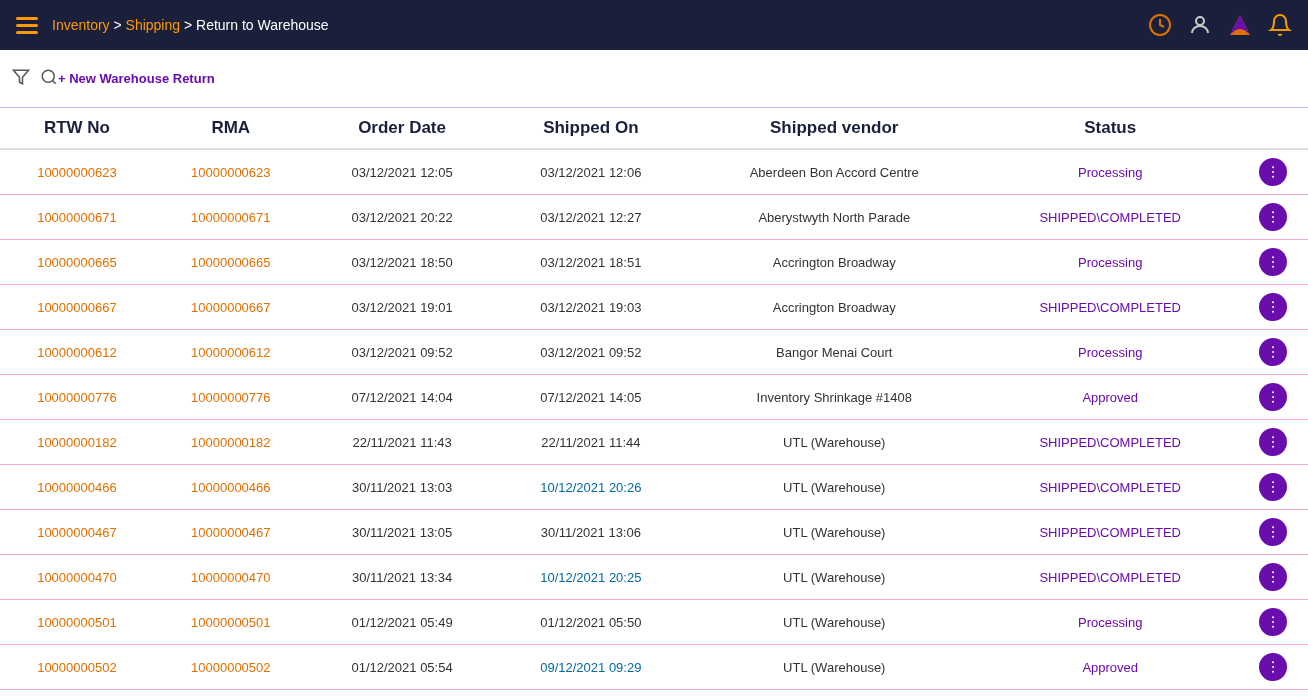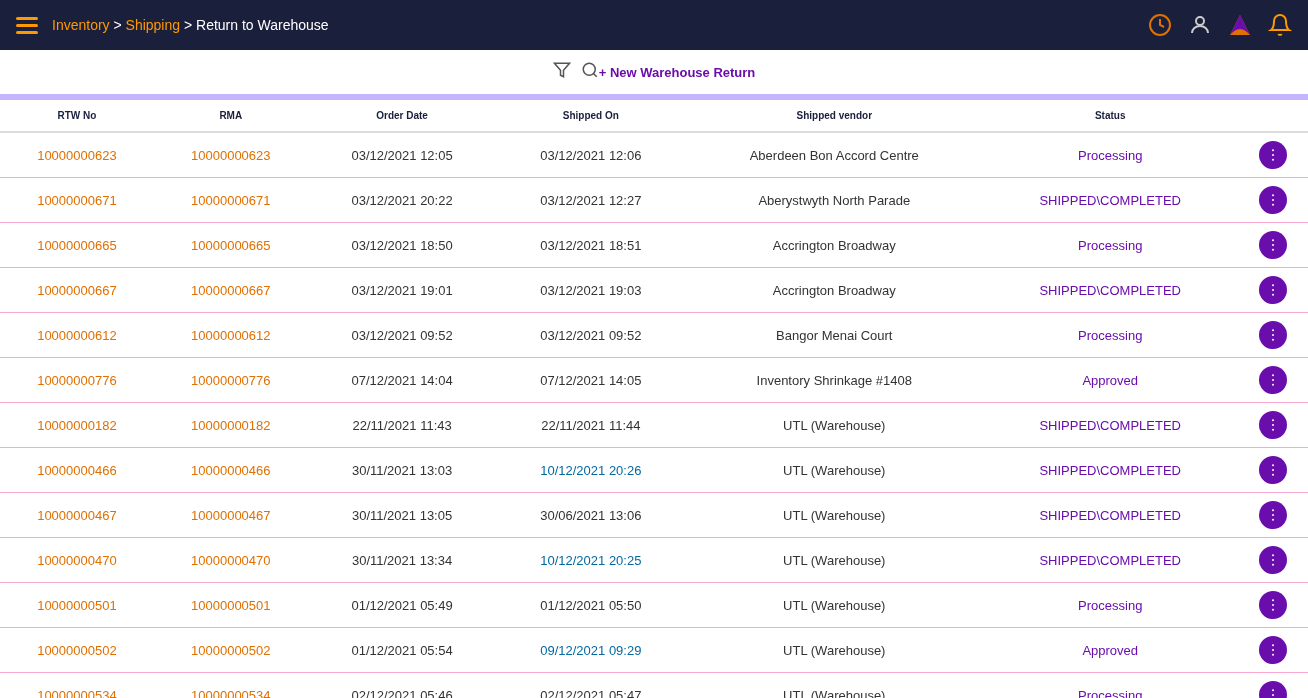--- a/index.html
+++ b/index.html
@@ -18,47 +18,47 @@
     .hamburger span { display: block; width: 22px; height: 3px; background: #f90; border-radius: 2px; }
     .breadcrumb { font-size: 14px; color: #f90; }
     .breadcrumb .inventory { color: #f90; }
     .breadcrumb .shipping { color: #f90; }
     .breadcrumb .current { color: #fff; }
     .header-right { display: flex; align-items: center; gap: 16px; }
     .header-icon { width: 24px; height: 24px; display: flex; align-items: center; justify-content: center; cursor: pointer; }
 
     
     .toolbar {
-      height: 50px;
+      height: 58px;
       display: flex;
       align-items: center;
       padding: 0 12px;
-      border-bottom: 6px solid #c4b5fd;
-      justify-content: center;
+      border-bottom: 1px solid #c4b5fd;
+      justify-content: flex-start;
     }
     .toolbar-left { display: flex; align-items: center; gap: 10px; }
     .filter-icon { cursor: pointer; color: #555; font-size: 16px; }
     .search-icon { cursor: pointer; color: #555; font-size: 16px; }
     .new-return-btn {
       color: #6a0dad;
       font-size: 13px;
       font-weight: bold;
       cursor: pointer;
       text-decoration: none;
     }
 
     
     .table-container { overflow-x: auto; }
     table { width: 100%; border-collapse: collapse; }
     thead tr { border-bottom: 2px solid #ddd; }
     thead th {
       padding: 10px 8px;
       text-align: center;
       font-weight: bold;
-      font-size: 10px;
+      font-size: 17px;
       color: #1a1f3c;
     }
     tbody tr { border-bottom: 1px solid #f9a8d4; }
     tbody td {
       padding: 8px 8px;
       text-align: center;
       font-size: 13px;
       color: #333;
     }
     .link-cell { color: #e07000; cursor: pointer; text-decoration: none; }
@@ -395,21 +395,21 @@
     <td>
       <a class="link-cell" href="#">10000000467</a>
     </td>
     <td>
       <a class="link-cell" href="#">10000000467</a>
     </td>
     <td>
       <span class="">30/11/2021 13:05</span>
     </td>
     <td>
-      <span class="">30/06/2021 13:06</span>
+      <span class="">30/11/2021 13:06</span>
     </td>
     <td>
       <span>UTL (Warehouse)</span>
     </td>
     <td>
       <span class="status-processing">SHIPPED\COMPLETED</span>
     </td>
     <td>
       <div class="menu-btn">
         <svg viewBox="0 0 24 24" fill="white">

